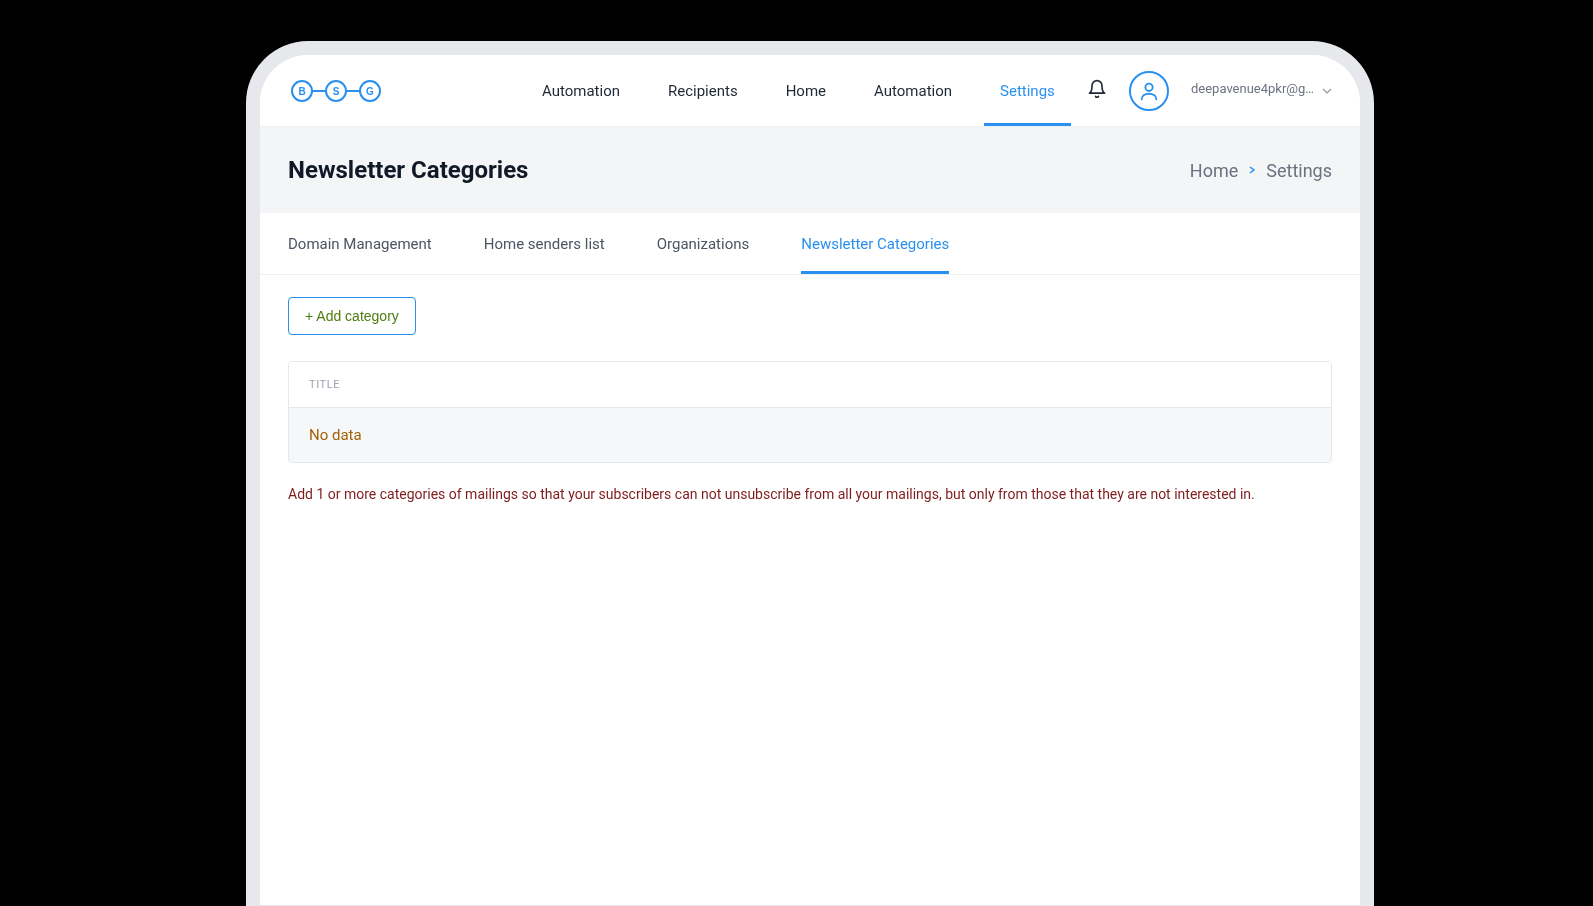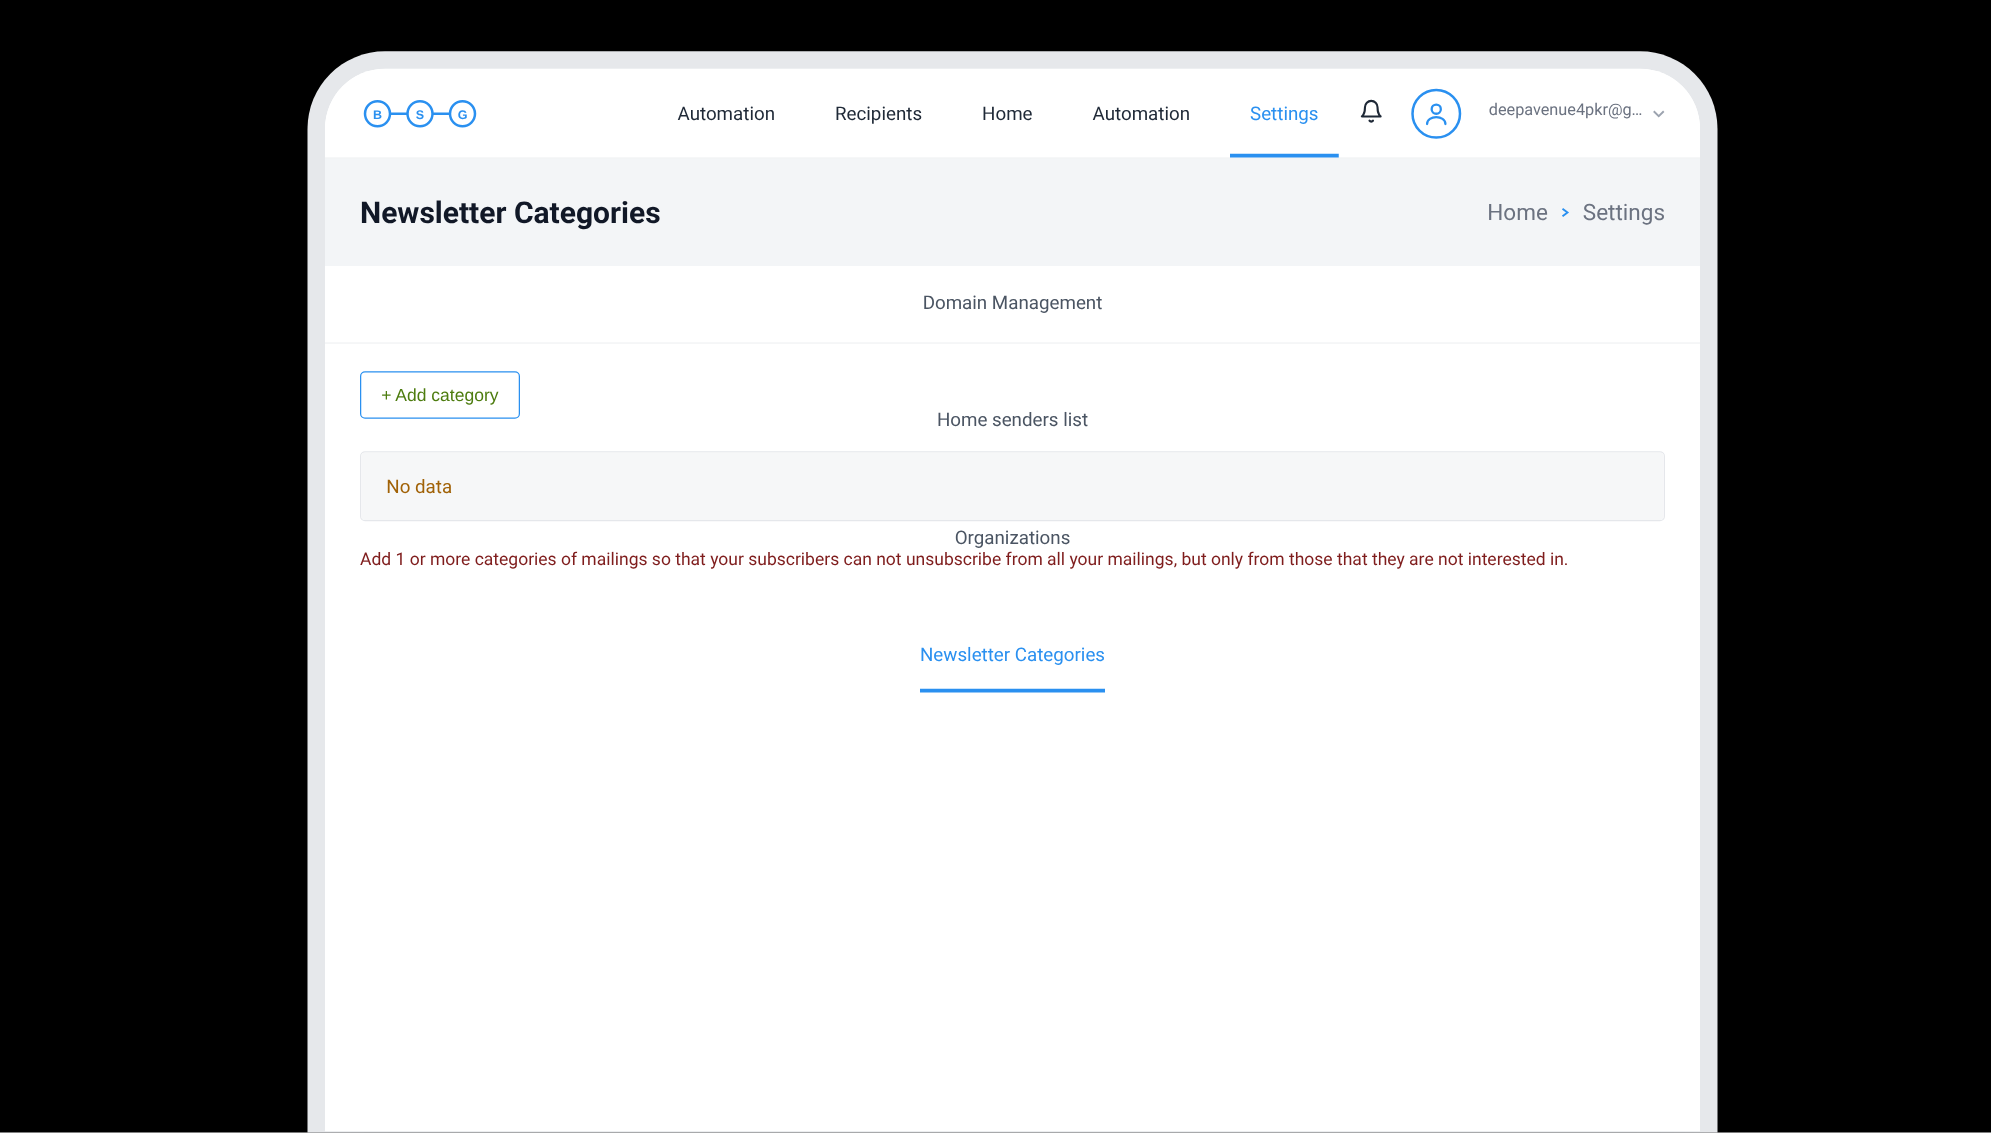--- a/index.html
+++ b/index.html
@@ -114,24 +114,23 @@
   }
   .breadcrumb .bc-item { cursor: pointer; }
   .breadcrumb .bc-sep { color: #2a90f0; font-size: 12px; }
 
   
   .subtabs {
     display: flex;
     padding: 0 28px;
     border-bottom: 1px solid #eef0f2;
     background: #fff;
-    gap: 36px;
+    gap: 52px;
     height: 62px;
     align-items: center;
-    flex-direction: column;
   }
   .subtab {
     font-size: 15px;
     color: #4b5563;
     cursor: pointer;
     position: relative;
     padding: 20px 0;
   }
   .subtab.active {
     color: #2a90f0;
@@ -258,19 +257,20 @@
     <div class="subtab">Domain Management</div>
     <div class="subtab">Home senders list</div>
     <div class="subtab">Organizations</div>
     <div class="subtab active">Newsletter Categories</div>
   </div>
 
   <div class="content">
     <button class="add-btn">+ Add category</button>
 
     <div class="table">
+      <div class="thead">TITLE</div>
       <div class="trow">No data</div>
     </div>
 
     <p class="help-text">Add 1 or more categories of mailings so that your subscribers can not unsubscribe from all your mailings, but only from those that they are not interested in.</p>
   </div>
 
 </div>
 
 </body></html>

